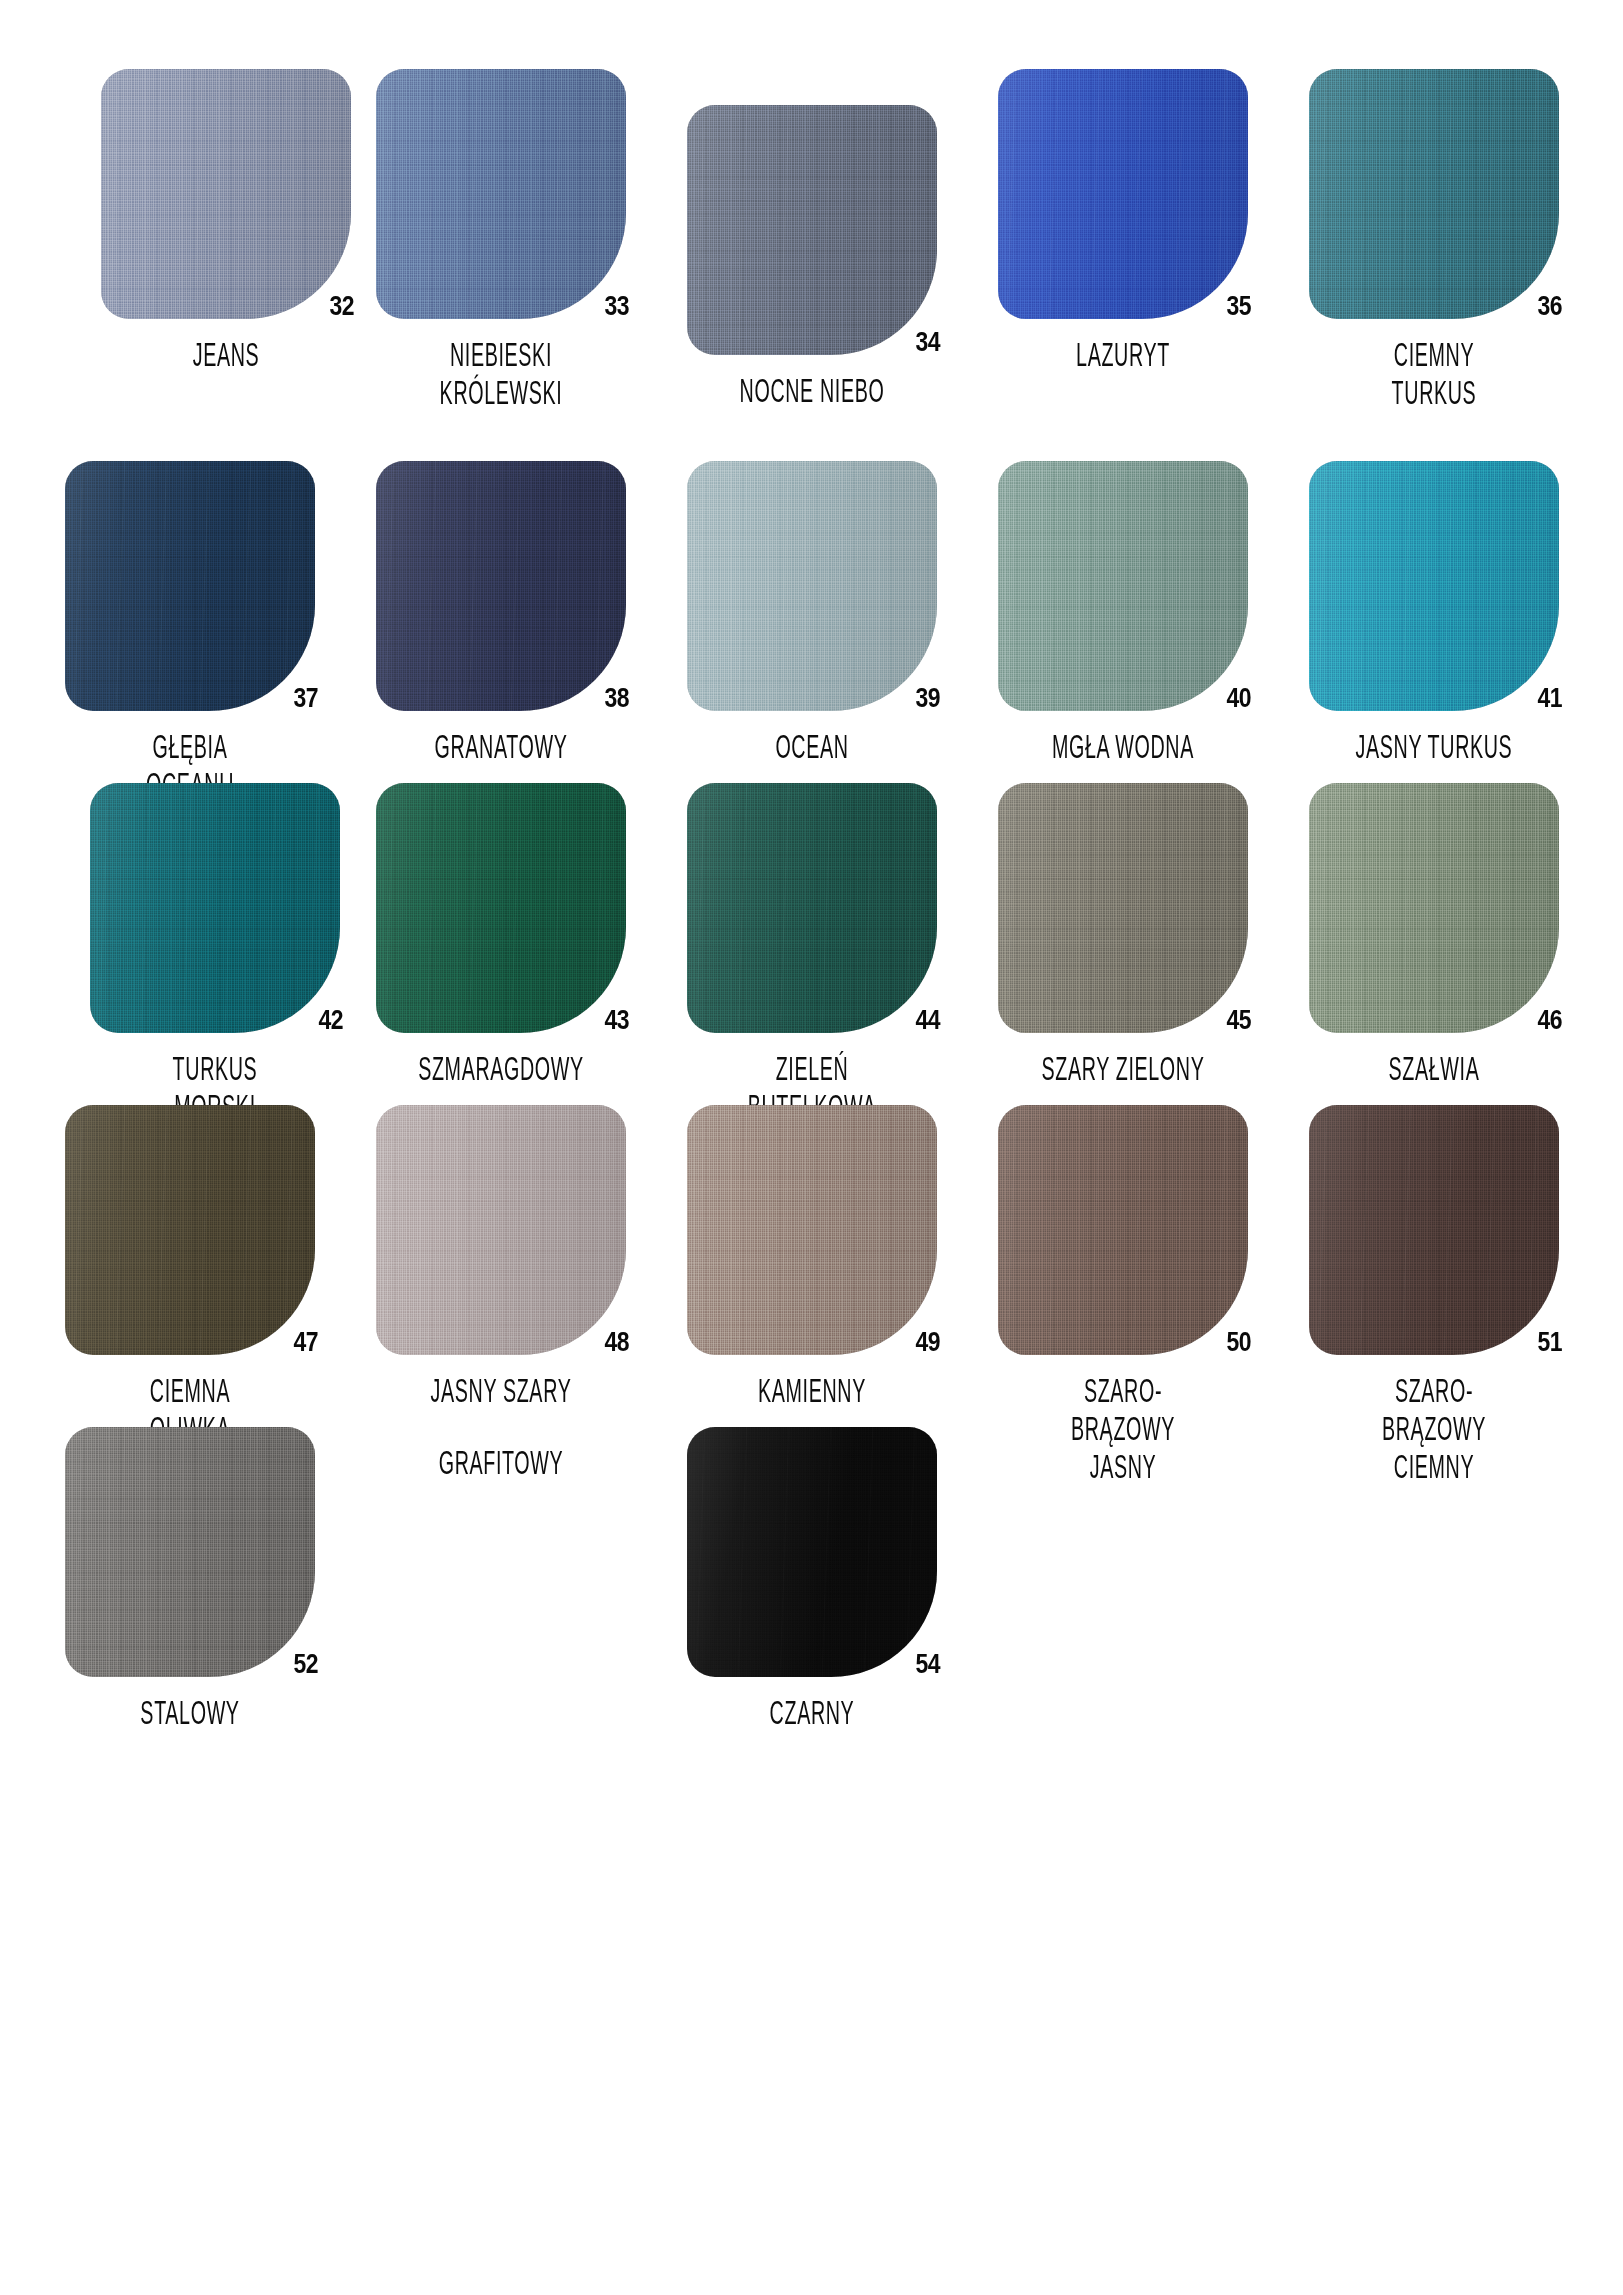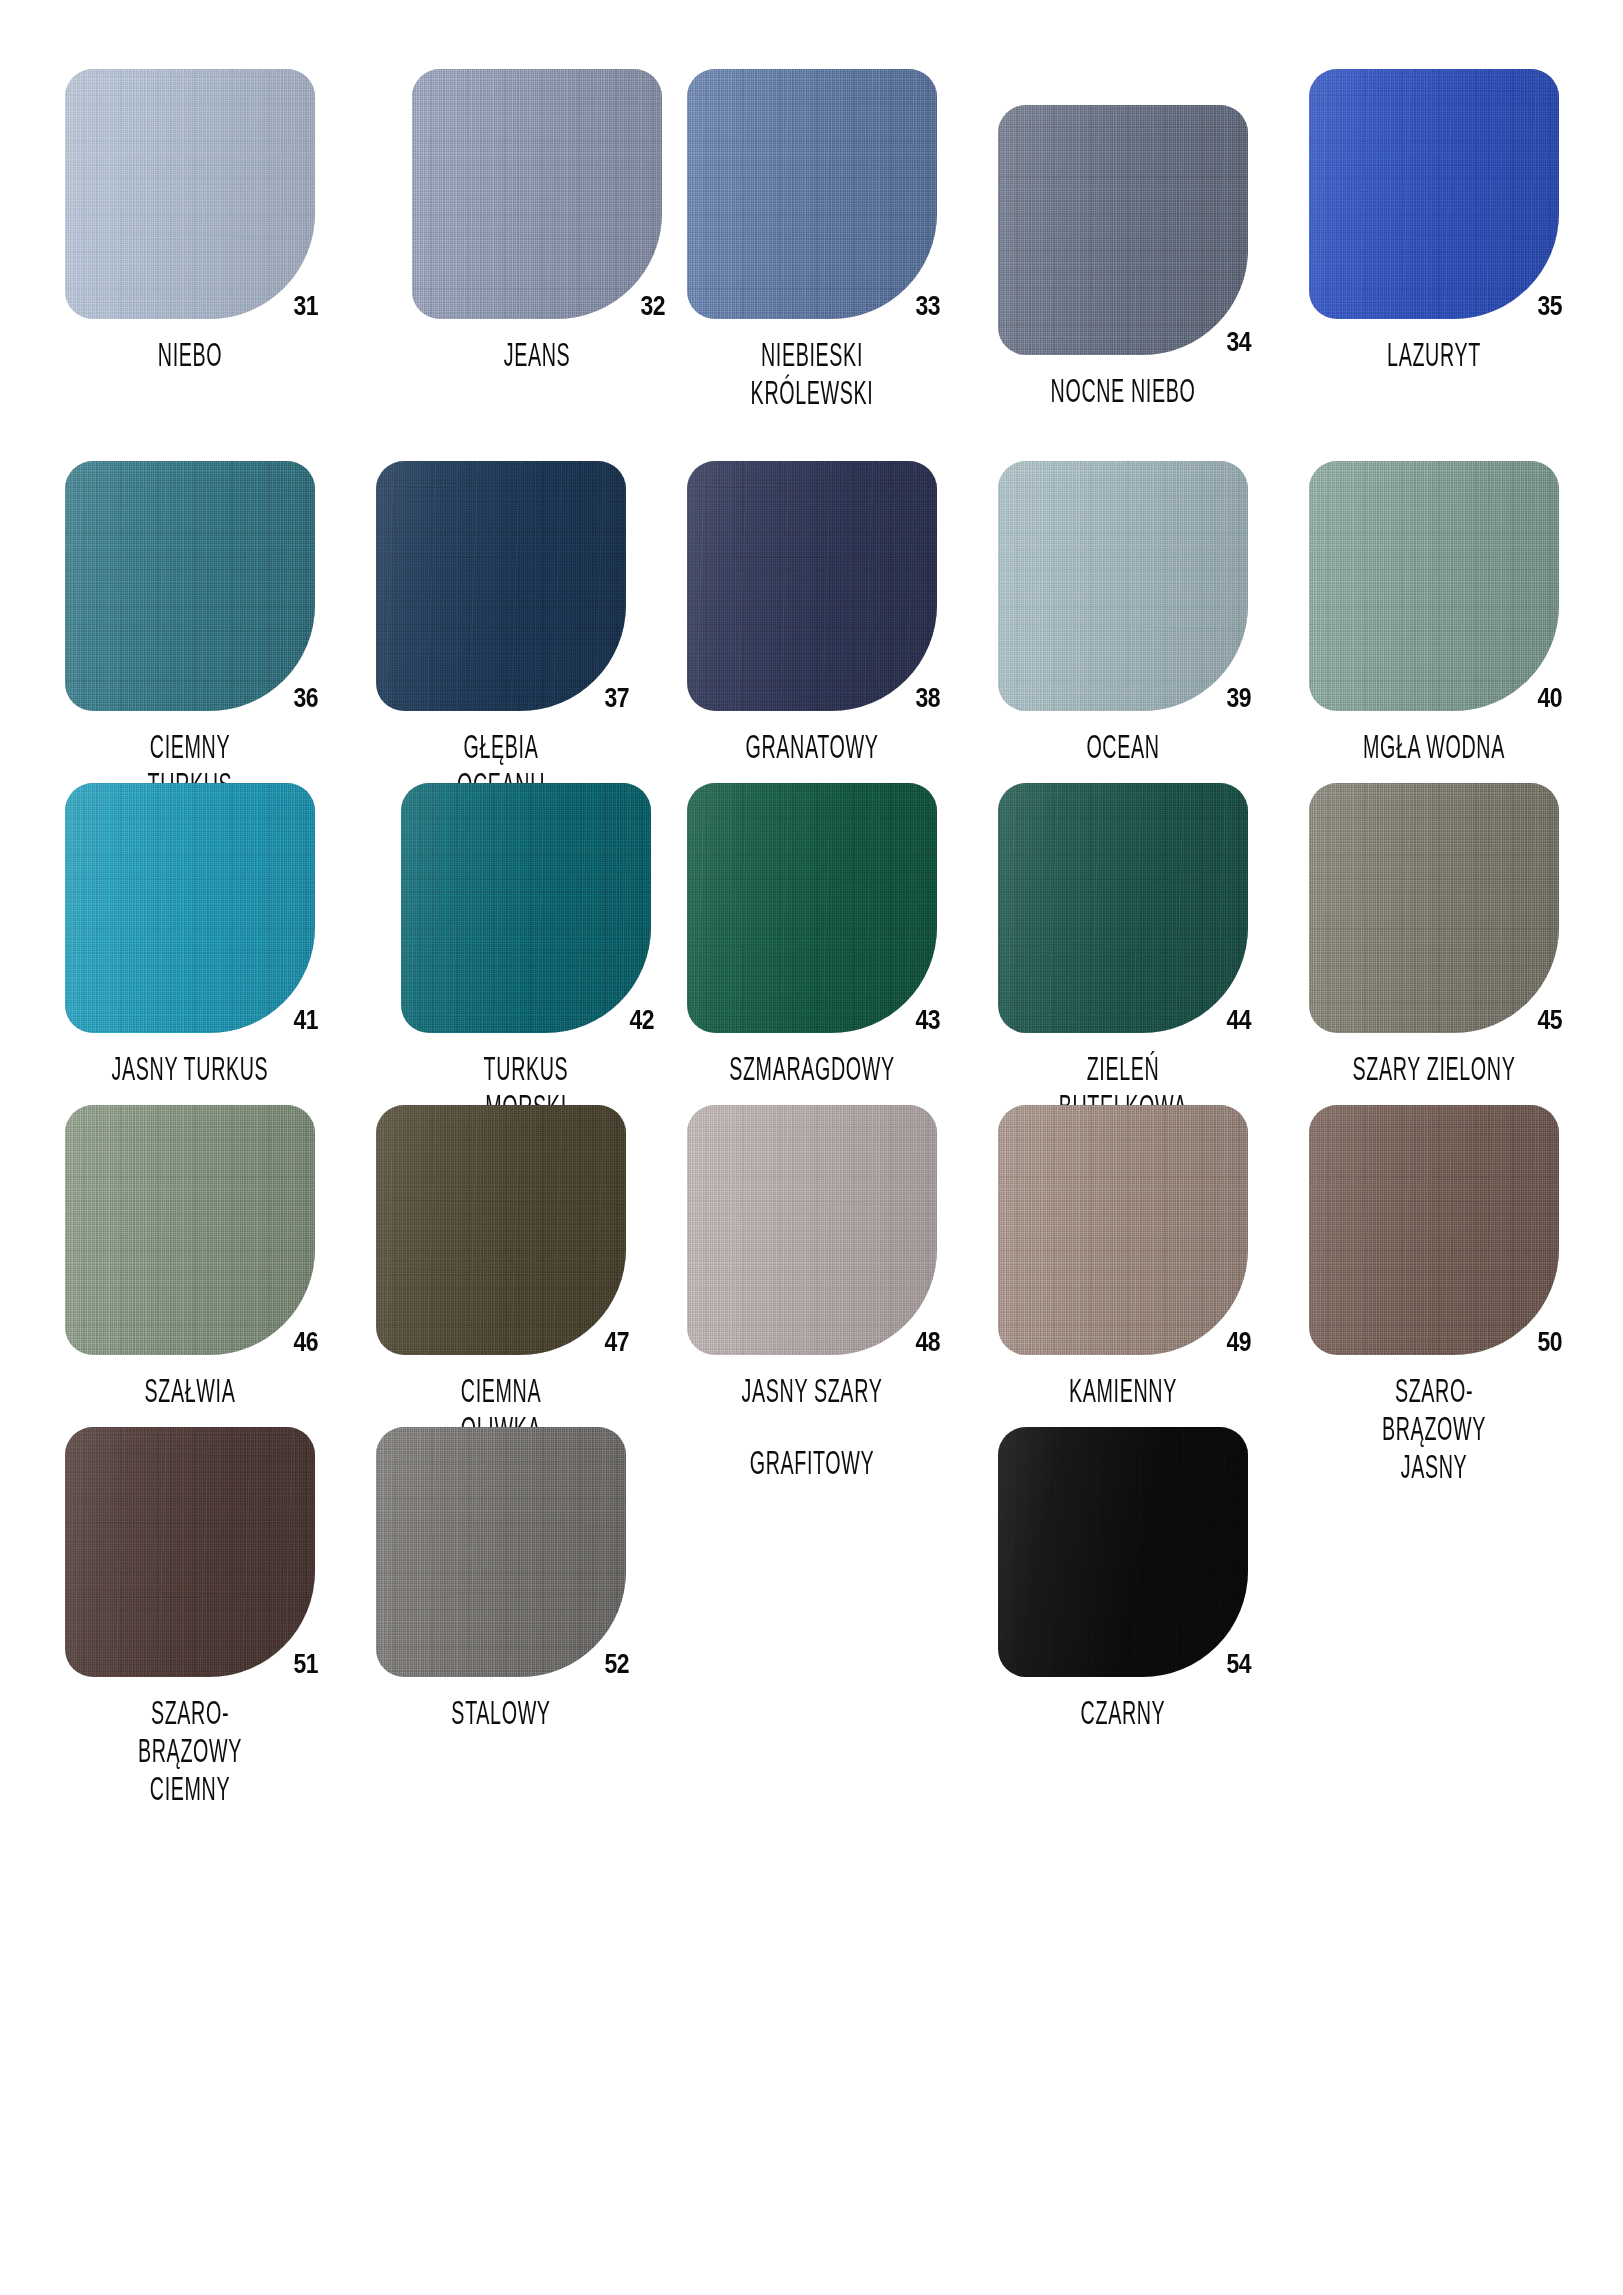--- a/index.html
+++ b/index.html
@@ -131,32 +131,20 @@
 
   
   .r0 .chip-wrap{margin-top:0;}
   .swatch-cell{padding-bottom:0;}
 </style>
 </head>
 <body>
 
 <div class="sheet">
   <div class="swatch-grid" id="grid">
-      <div class="swatch-cell r0" style="height: 322px;">
-        <div class="chip-wrap">
-          <div class="chip">
-            <div class="chip-color" style="background: rgb(169, 183, 203);"></div>
-            <div class="chip-weave"></div>
-            <div class="chip-slub"></div>
-            <div class="chip-shade"></div>
-          </div>
-          <div class="chip-number">31</div>
-        </div>
-        <div class="chip-label">NIEBO</div>
-      </div>
       <div class="swatch-cell r0" style="height: 322px; padding-left: 36px;">
         <div class="chip-wrap">
           <div class="chip">
             <div class="chip-color" style="background: rgb(135, 145, 171);"></div>
             <div class="chip-weave"></div>
             <div class="chip-slub"></div>
             <div class="chip-shade"></div>
           </div>
           <div class="chip-number">32</div>
         </div>

